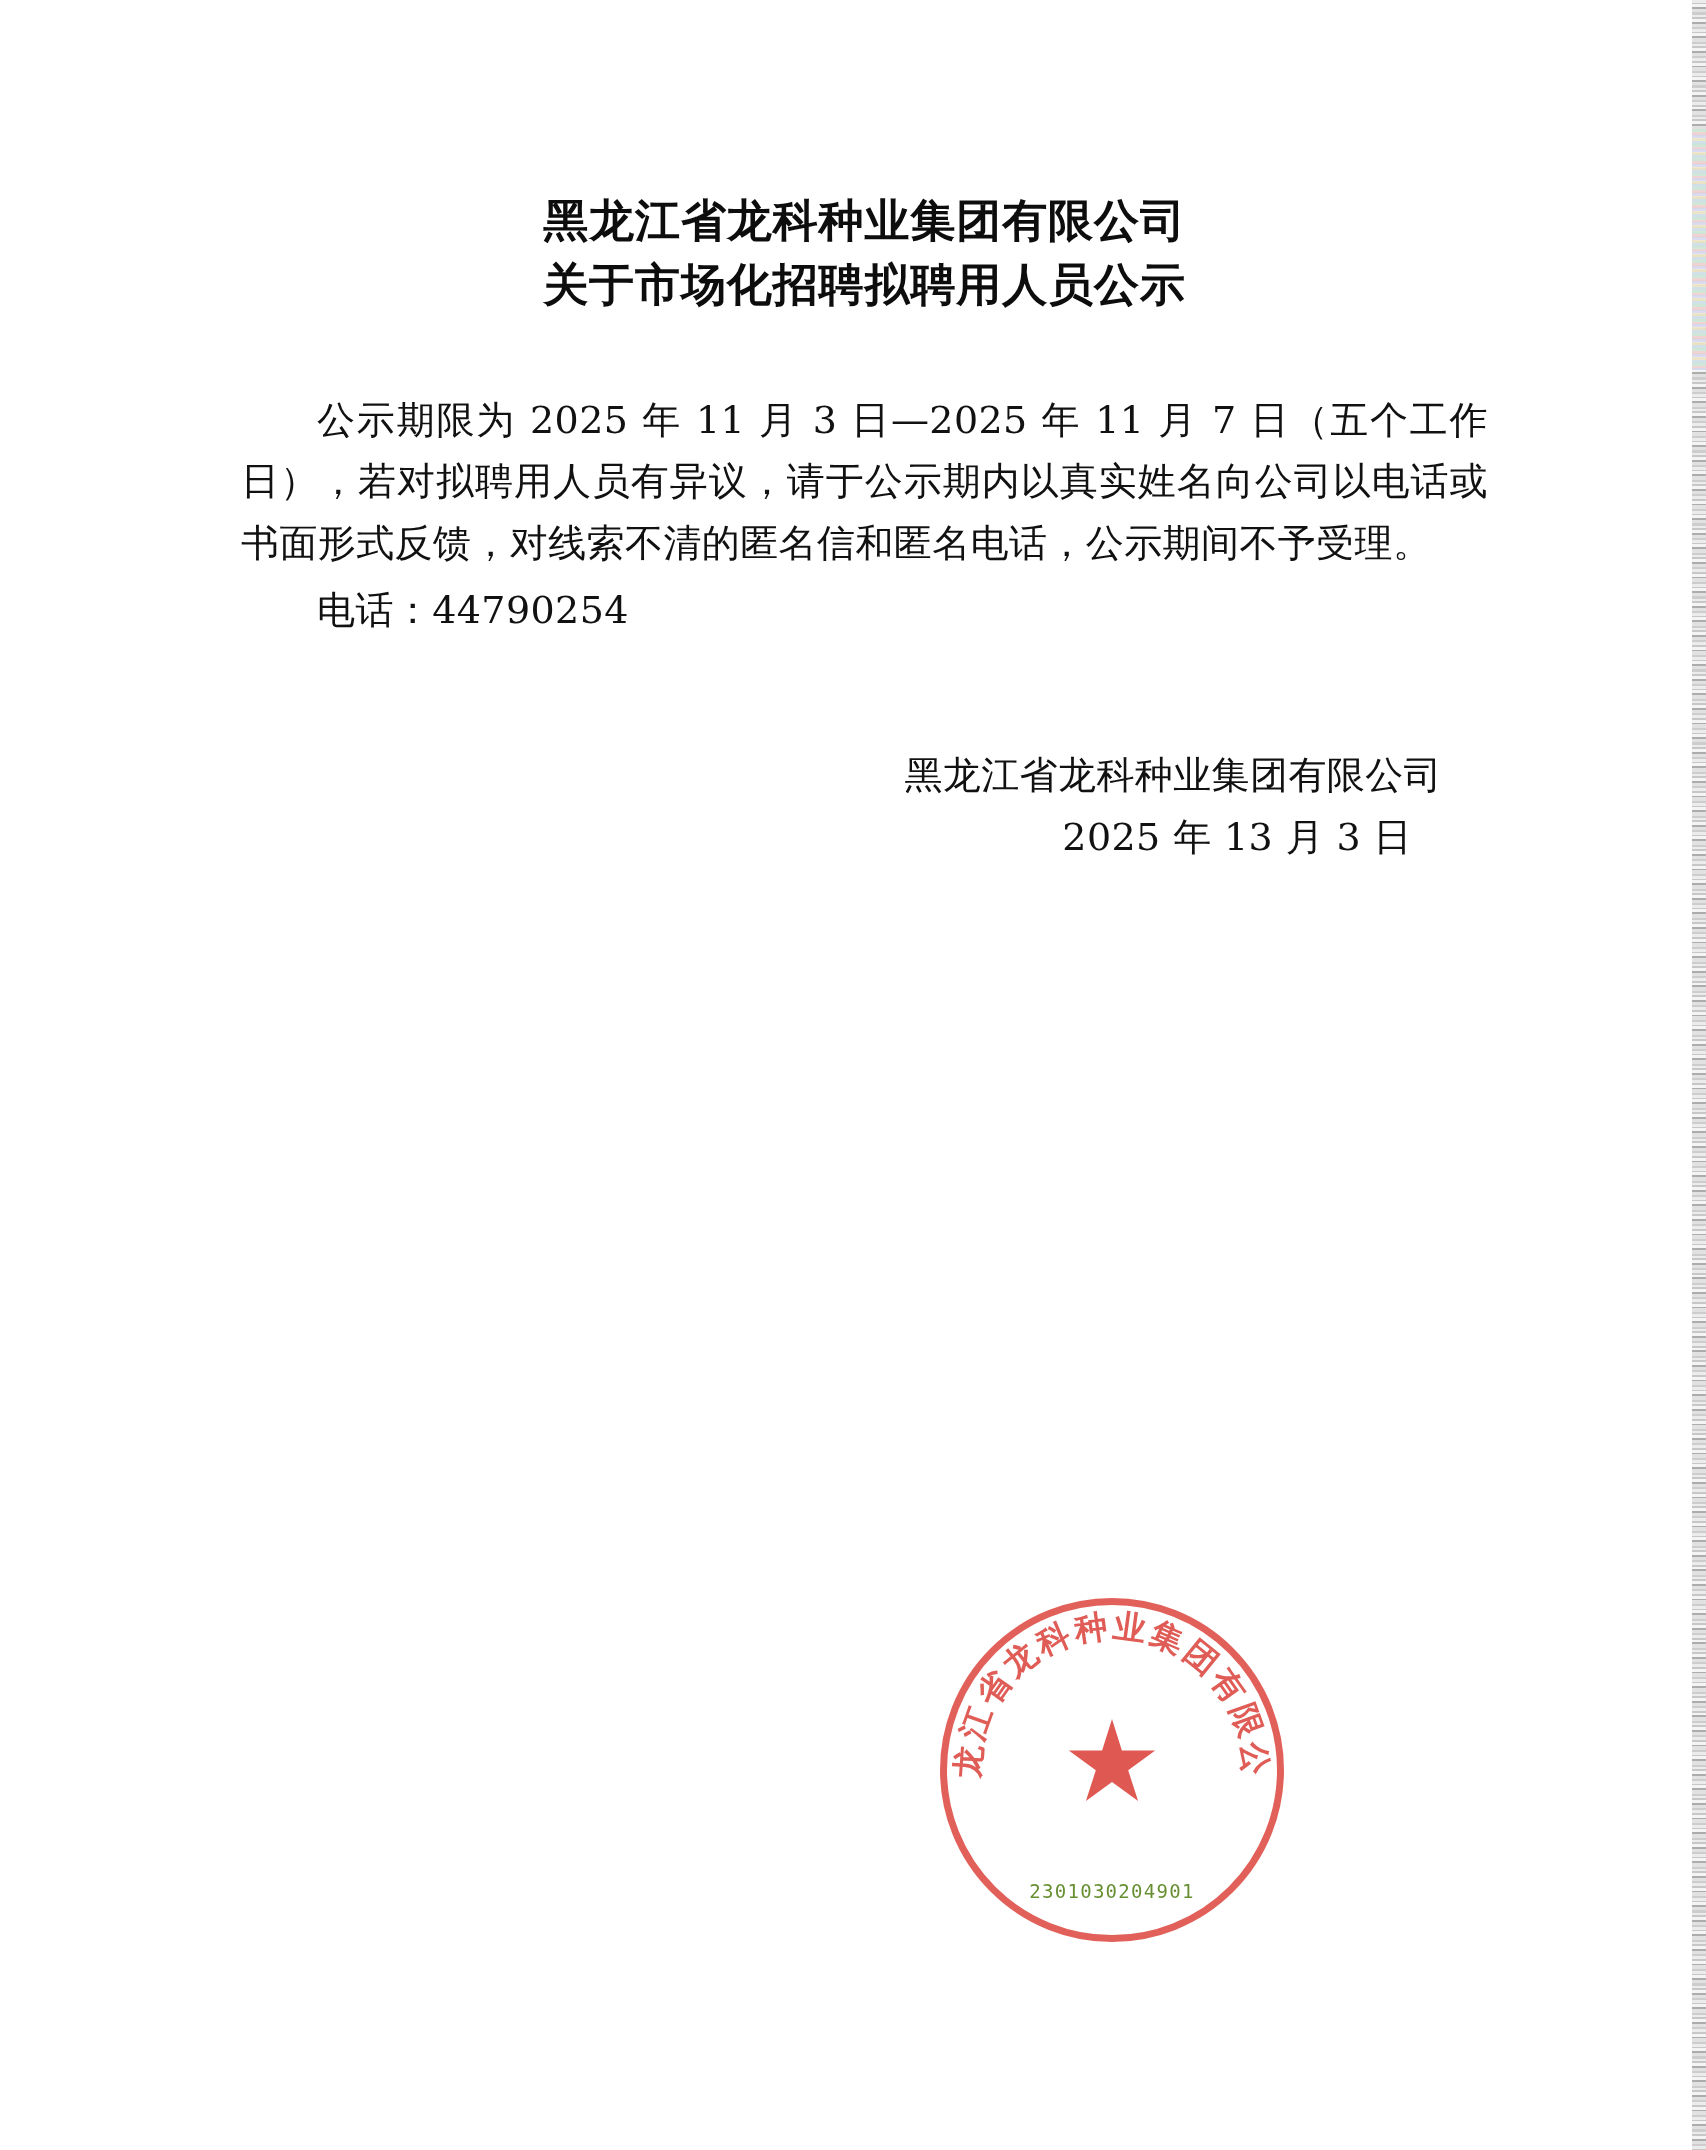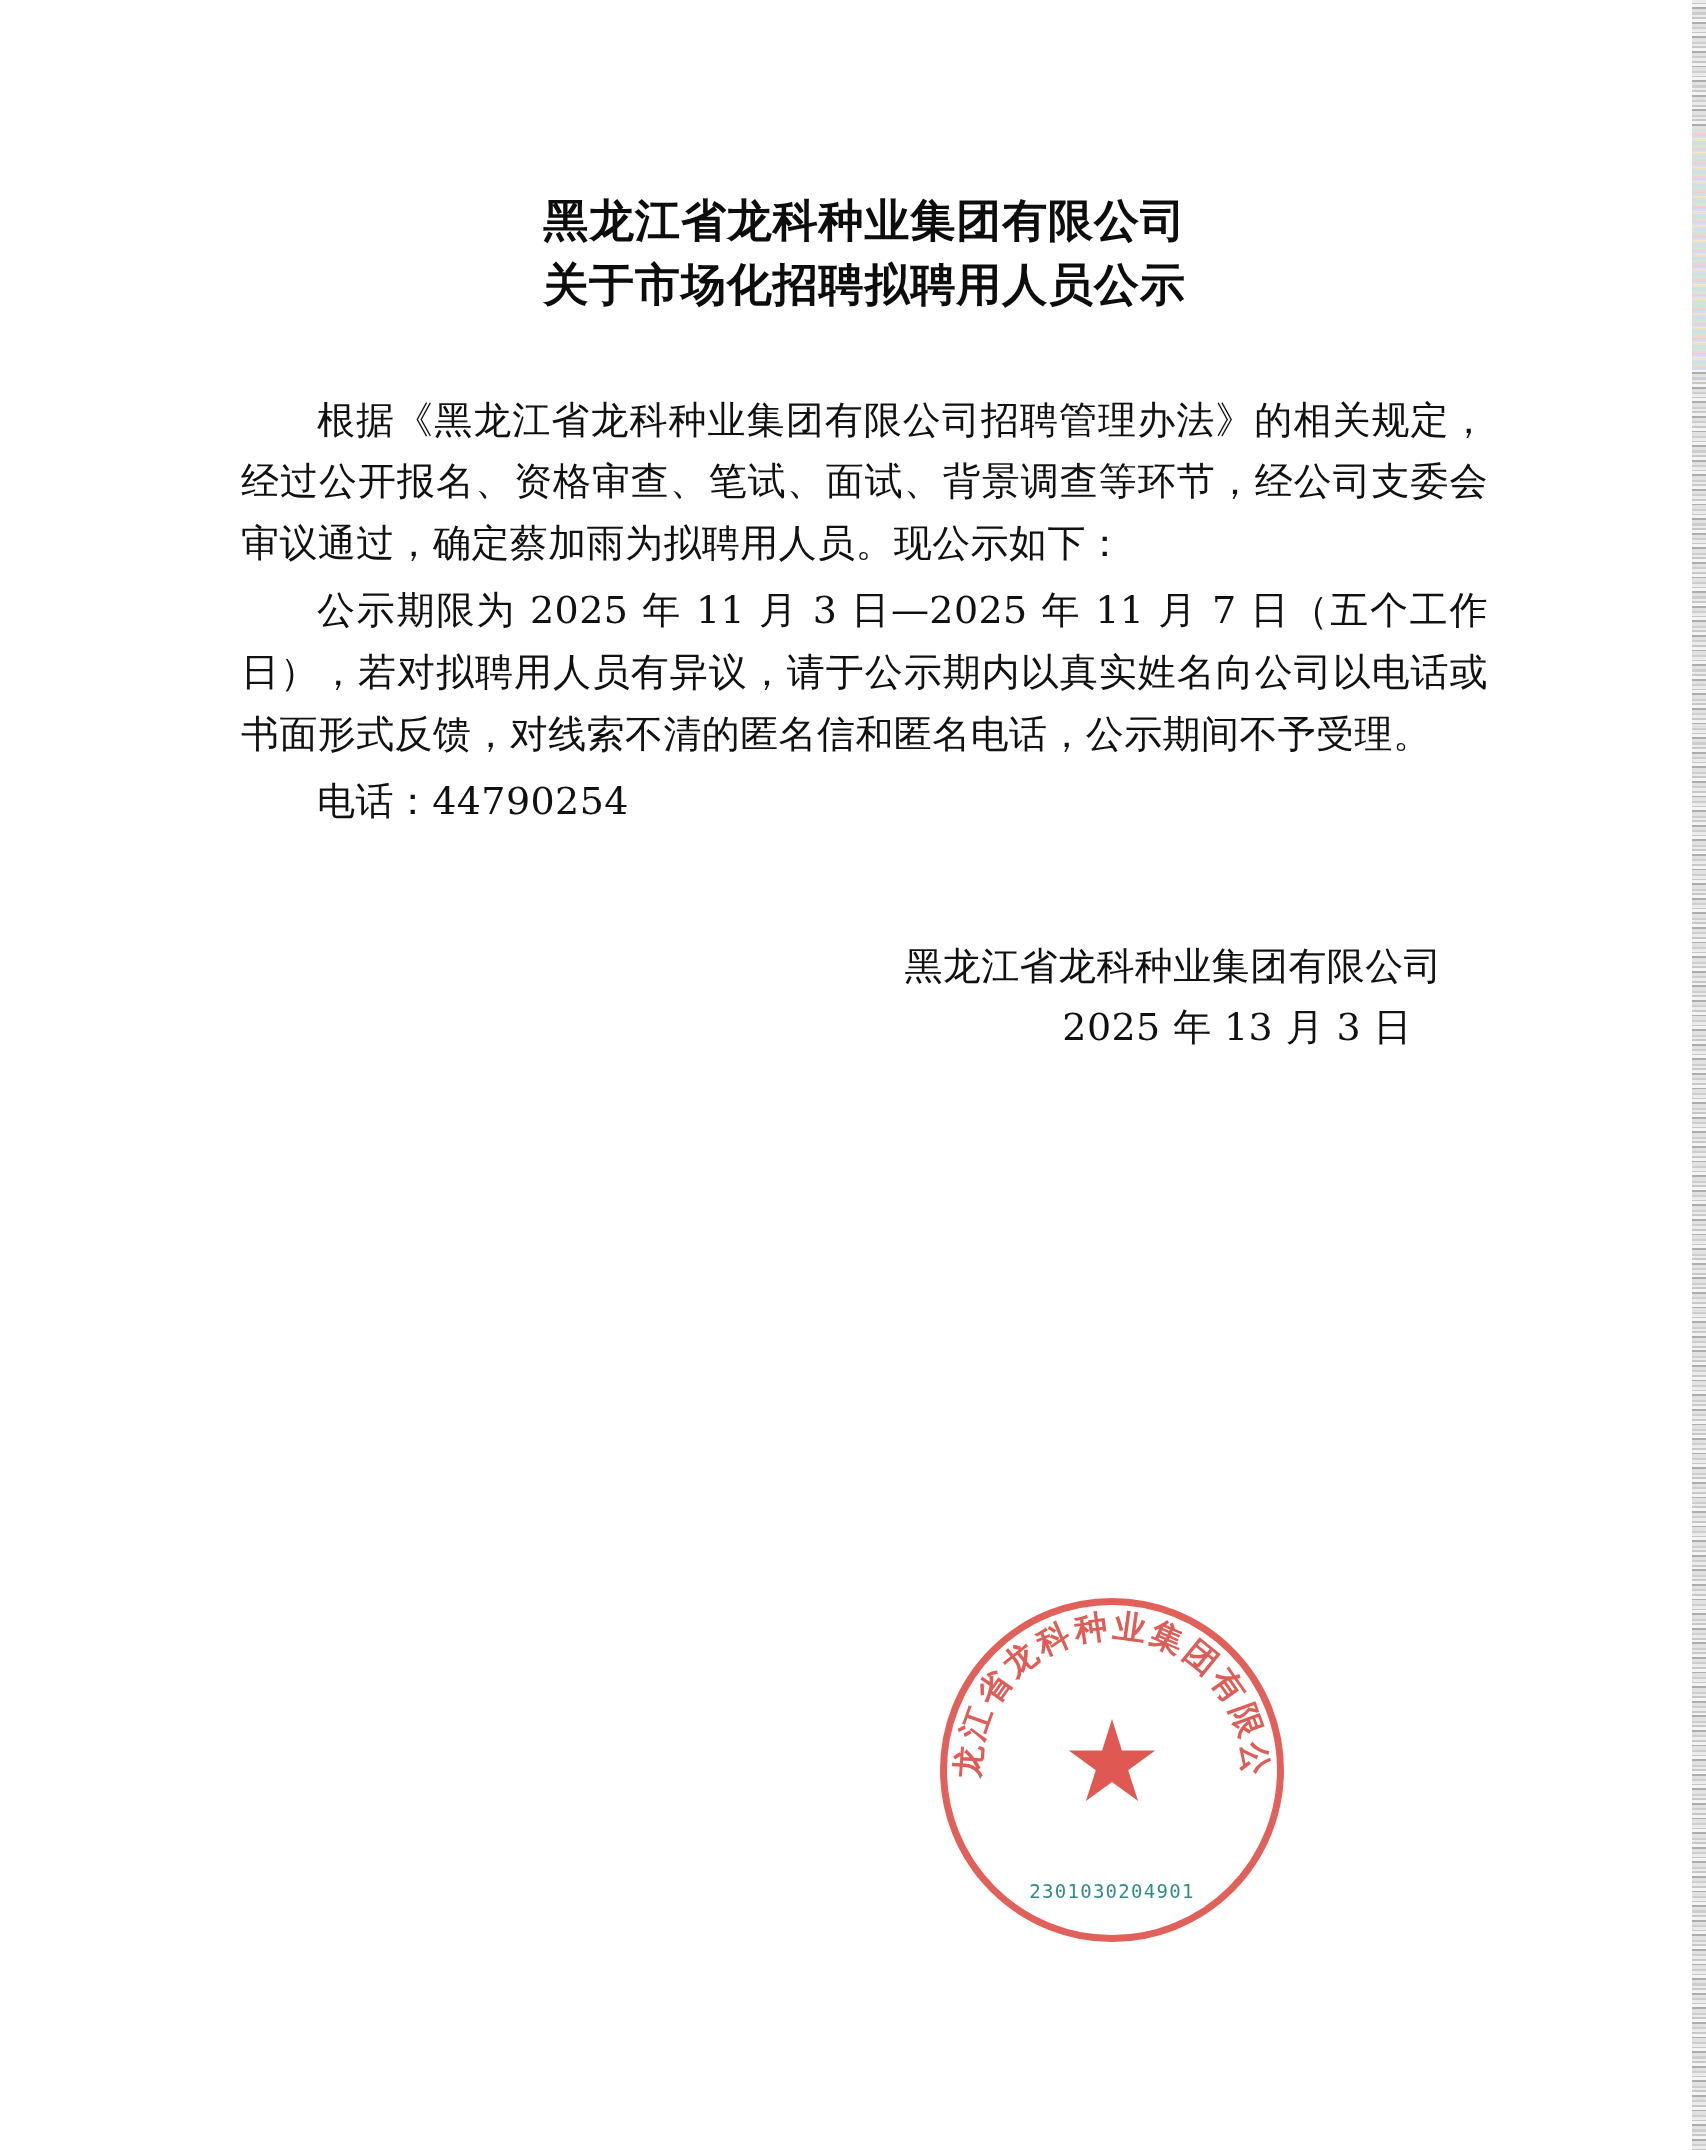--- a/index.html
+++ b/index.html
@@ -134,21 +134,21 @@
     fill: #d8352c;
     font-family: "DejaVu Sans", "Liberation Sans", sans-serif;
     font-weight: bold;
   }
   .seal .seal-code {
     position: absolute;
     left: 0;
     right: 0;
     bottom: 40px;
     text-align: center;
-    color: #0f766e;
+    color: #4d7c0f;
     font-family: "DejaVu Sans Mono", "Liberation Mono", monospace;
     font-size: 19px;
     letter-spacing: 1.3px;
     opacity: 0.85;
   }
 </style>
 </head>
 <body>
 
 <div class="page">
@@ -157,21 +157,20 @@
   <div class="scan-strip color"></div>
 
   <div class="content">
 
     <div class="doc-title">
       <span class="line">黑龙江省龙科种业集团有限公司</span>
       <span class="line">关于市场化招聘拟聘用人员公示</span>
     </div>
 
     <div class="body-block">
-      <p class="para">根据《黑龙江省龙科种业集团有限公司招聘管理办法》的相关规定，经过公开报名、资格审查、笔试、面试、背景调查等环节，经公司支委会审议通过，确定蔡加雨为拟聘用人员。现公示如下：</p>
       <p class="para">公示期限为 2025 年 11 月 3 日—2025 年 11 月 7 日（五个工作日），若对拟聘用人员有异议，请于公示期内以真实姓名向公司以电话或书面形式反馈，对线索不清的匿名信和匿名电话，公示期间不予受理。</p>
       <p class="para noindent">电话：44790254</p>
     </div>
 
     <div class="sign-block">
       <span class="sign-line">黑龙江省龙科种业集团有限公司</span>
       <span class="sign-date">2025 年 13 月 3 日</span>
     </div>
 
   </div>

